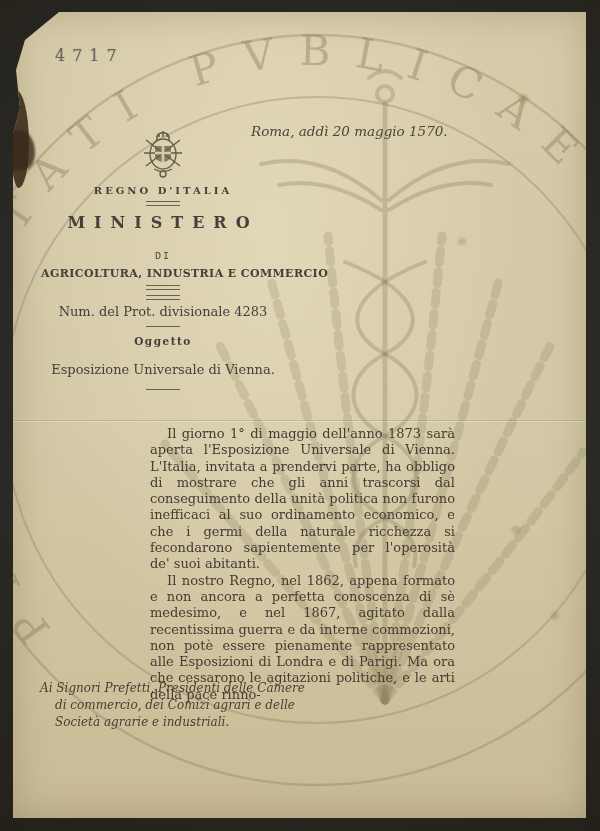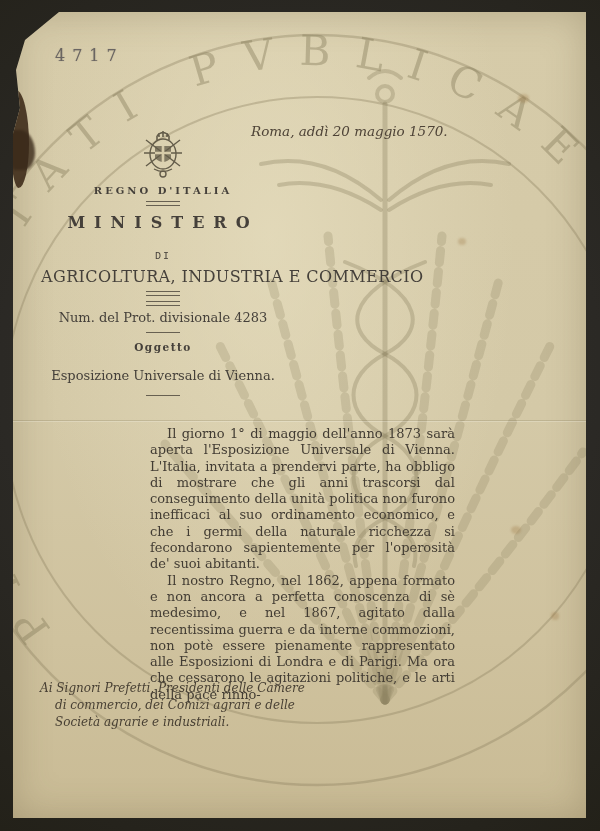--- a/index.html
+++ b/index.html
@@ -21,21 +21,21 @@
     border-radius:20% 80% 60% 40%;filter:blur(1px);opacity:.8;}
   .fox{position:absolute;border-radius:50%;background:rgba(152,112,58,.28);filter:blur(1.2px);}
   .stamp{position:absolute;left:42px;top:34px;font-size:16px;letter-spacing:7px;
     color:rgba(98,93,92,.88);text-shadow:0 0 1px rgba(98,93,92,.5);}
   .dateline{position:absolute;left:238px;top:111px;font-style:italic;font-size:13.5px;color:#4e4337;}
   .letterhead{position:absolute;left:28px;top:116px;width:244px;text-align:center;color:#45403a;}
   .arms{display:block;margin:0 auto 5px auto;}
   .lh-realm{font-size:10px;font-weight:bold;letter-spacing:3px;}
   .lh-ministry{font-size:16px;font-weight:bold;letter-spacing:9px;margin-top:7px;}
   .lh-di{font-size:10px;letter-spacing:2px;margin-top:19px;font-family:Liberation Mono, monospace;}
-  .lh-dept{font-size:16px;font-weight:normal;letter-spacing:.4px;margin-top:5px;white-space:nowrap;}
+  .lh-dept{font-size:11px;font-weight:bold;letter-spacing:.4px;margin-top:5px;white-space:nowrap;}
   .lh-div{font-size:11px;letter-spacing:2px;margin-top:4px;}
   .lh-num{font-size:13px;margin-top:4px;}
   .lh-oggetto{font-size:10.5px;font-weight:bold;letter-spacing:1.5px;margin-top:8px;}
   .lh-subject{font-size:13px;margin-top:15px;}
   .rule-d{width:34px;height:3px;border-top:1px solid rgba(74,68,58,.8);
     border-bottom:1px solid rgba(74,68,58,.8);margin:5px auto 4px auto;}
   .rule-s{width:34px;height:0;border-top:1px solid rgba(74,68,58,.8);margin:7px auto 4px auto;}
   .bodytext{position:absolute;left:137px;top:414px;width:305px;font-size:13px;line-height:16.3px;
     color:#423c33;text-align:justify;}
   .bodytext p{margin:0;text-indent:17px;}

